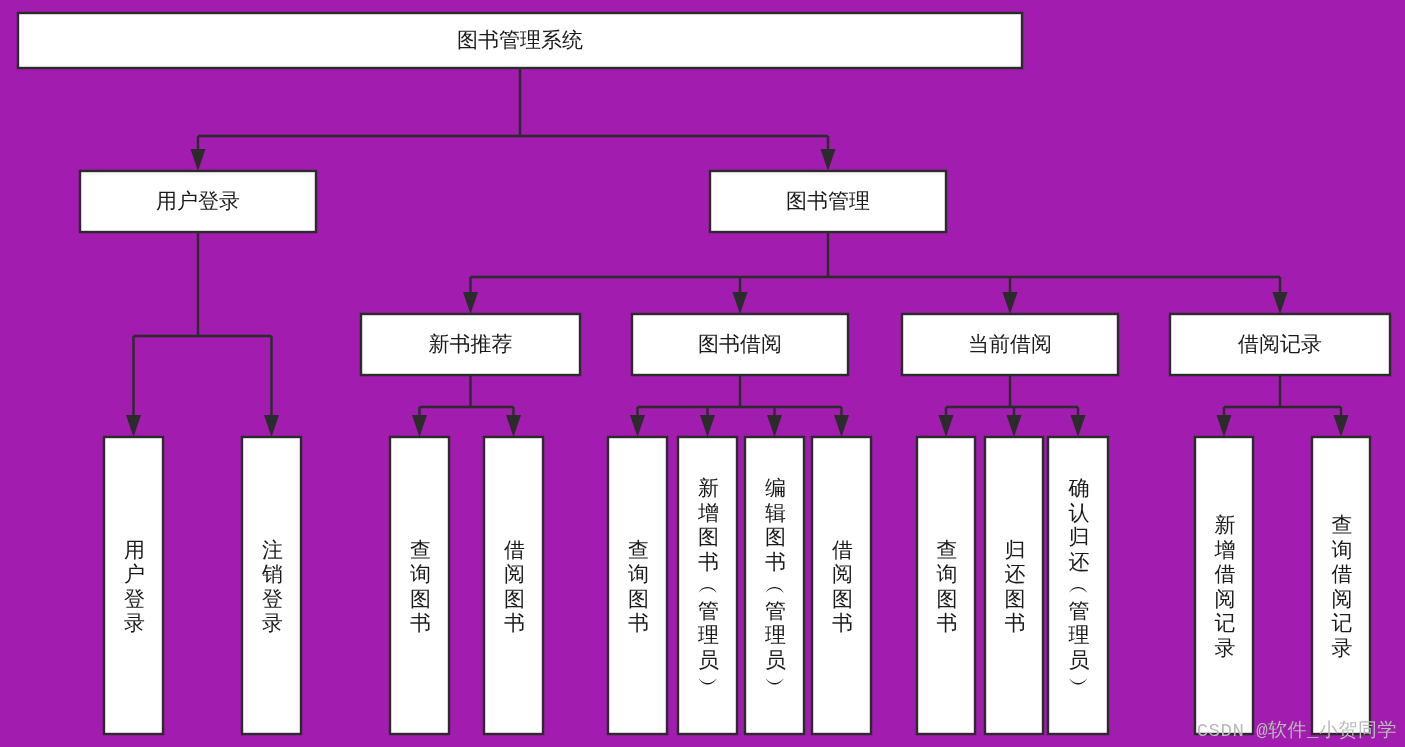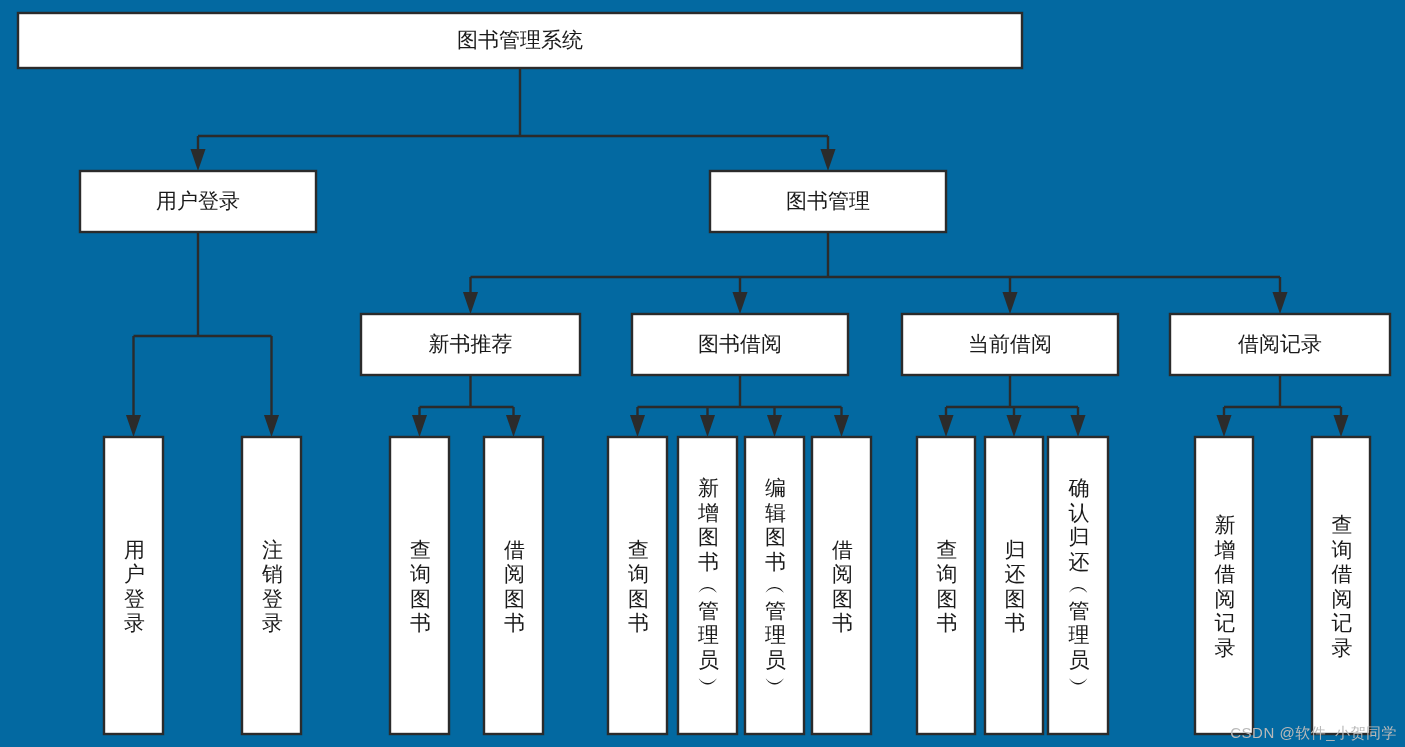--- a/index.html
+++ b/index.html
@@ -10,21 +10,21 @@
   body {
     font-family: "Liberation Sans", "DejaVu Sans", sans-serif;
     width: 1405px;
     height: 747px;
     overflow: hidden;
   }
   #diagram-root {
     position: relative;
     width: 1405px;
     height: 747px;
-    background: #0369a1;
+    background: #a21caf;
   }
   svg#flow-svg {
     position: absolute;
     left: 0;
     top: 0;
     width: 1405px;
     height: 747px;
     display: block;
   }
   .node-box {
@@ -52,22 +52,22 @@
   .node-label-v {
     font-family: "Liberation Sans", "DejaVu Sans", sans-serif;
     font-size: 21px;
     fill: #1a1a1a;
     text-anchor: middle;
   }
   .watermark {
     position: absolute;
     right: 8px;
     bottom: 4px;
-    font-family: Liberation Sans, sans-serif;
-    font-size: 15px;
+    font-family: Liberation Mono, monospace;
+    font-size: 19px;
     color: #b9b9b9;
     letter-spacing: 0.5px;
     white-space: nowrap;
     user-select: none;
   }
 </style>
 </head>
 <body>
 
 <div id="diagram-root">

